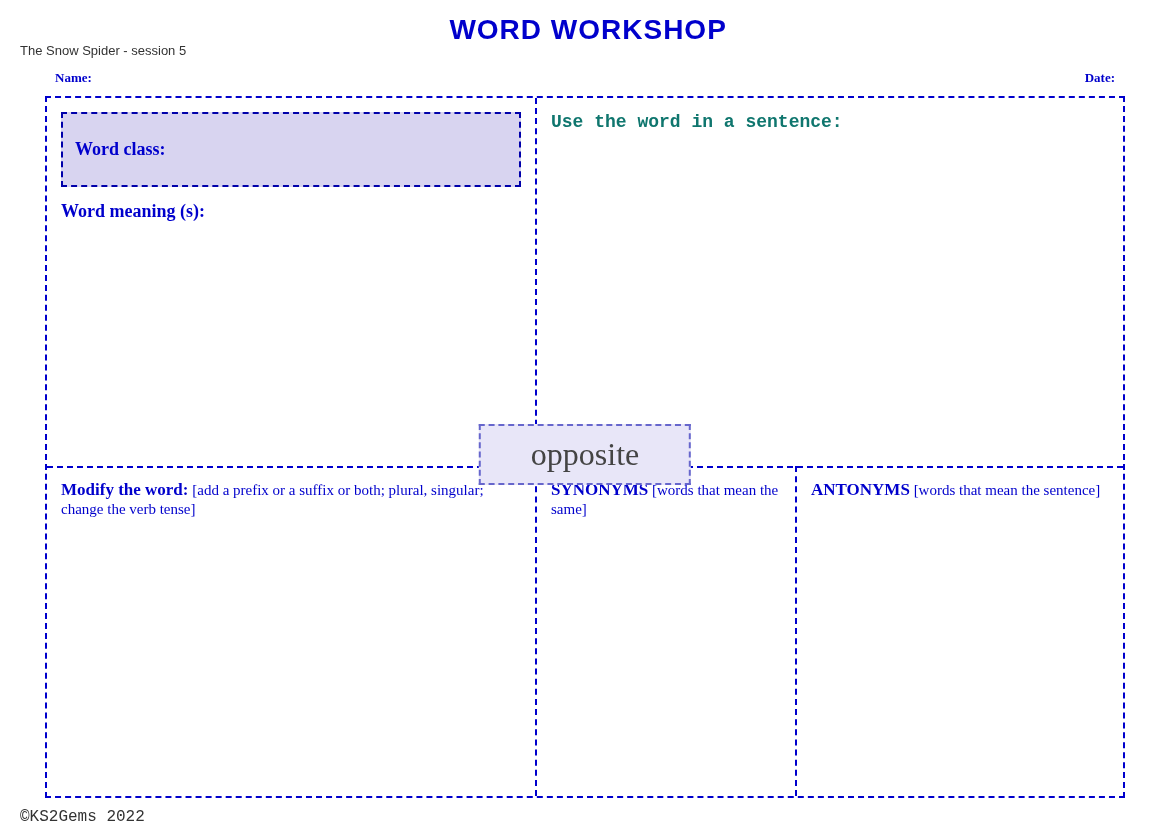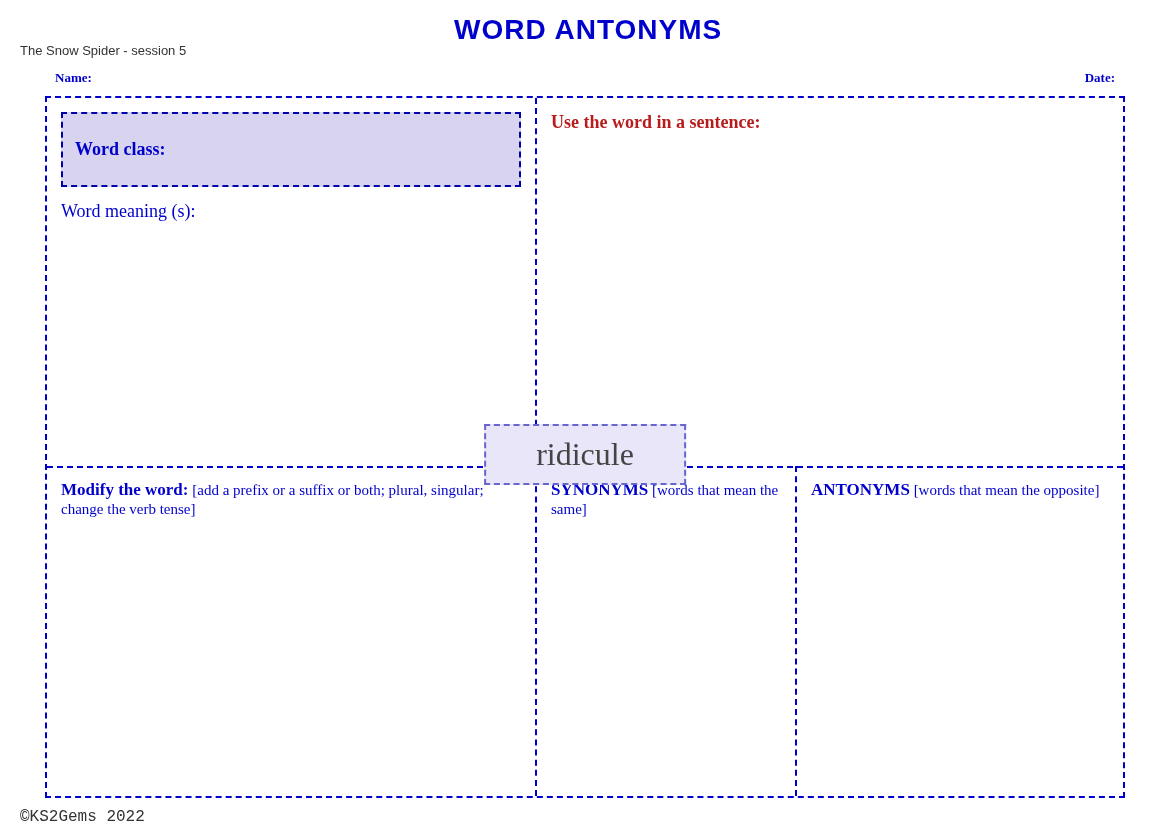--- a/index.html
+++ b/index.html
@@ -82,35 +82,36 @@
     }
 
     .word-class-label {
       font-size: 18px;
       font-weight: bold;
       color: #0000cc;
     }
 
     .word-meaning-label {
       font-size: 18px;
-      font-weight: normal;
+      font-weight: bold;
       color: #0000cc;
       margin-bottom: 17px;
     }
 
     .right-panel {
       flex: 1;
       padding: 14px 14px 0 14px;
       position: relative;
     }
 
     .use-word-label {
       font-size: 18px;
       font-weight: bold;
-      color: #b91c1c;
+      color: #0f766e;
+      font-family: Liberation Mono, monospace;
     }
 
     
     .center-word-container {
       display: flex;
       justify-content: center;
       position: relative;
       margin-top: -2px;
     }
 
@@ -169,21 +170,21 @@
       font-size: 16px;
       color: #333;
       font-family: Liberation Mono, monospace;
     }
   </style>
 </head>
 <body>
 
 <div class="page-header">
   <span class="session-title">The Snow Spider - session 5</span>
-  <span class="main-title">WORD ANTONYMS</span>
+  <span class="main-title">WORD WORKSHOP</span>
   <span style="width:160px;display:inline-block;"></span>
 </div>
 
 <div class="name-date-row">
   <span class="name-label">Name:</span>
   <span class="date-label">Date:</span>
 </div>
 
 <div class="worksheet-container">
 
@@ -196,40 +197,40 @@
       <div class="word-meaning-label">Word meaning (s):</div>
     </div>
 
     <div class="right-panel">
       <div class="use-word-label">Use the word in a sentence:</div>
     </div>
 
   </div>
 
   <div class="center-word-container">
-    <div class="center-word-box">ridicule</div>
+    <div class="center-word-box">opposite</div>
   </div>
 
   <div class="bottom-section">
 
     <div class="modify-panel">
       <div>
         <span class="panel-title-bold">Modify the word:</span><span class="panel-title-normal"> [add a prefix or a suffix or both; plural, singular; change the verb tense]</span>
       </div>
     </div>
 
     <div class="synonyms-panel">
       <div>
         <span class="panel-title-bold">SYNONYMS</span><span class="panel-title-normal"> [words that mean the same]</span>
       </div>
     </div>
 
     <div class="antonyms-panel">
       <div>
-        <span class="panel-title-bold">ANTONYMS</span><span class="panel-title-normal"> [words that mean the opposite]</span>
+        <span class="panel-title-bold">ANTONYMS</span><span class="panel-title-normal"> [words that mean the sentence]</span>
       </div>
     </div>
 
   </div>
 
 </div>
 
 <div class="footer">
   <span>©KS2Gems 2022</span>
 </div>

